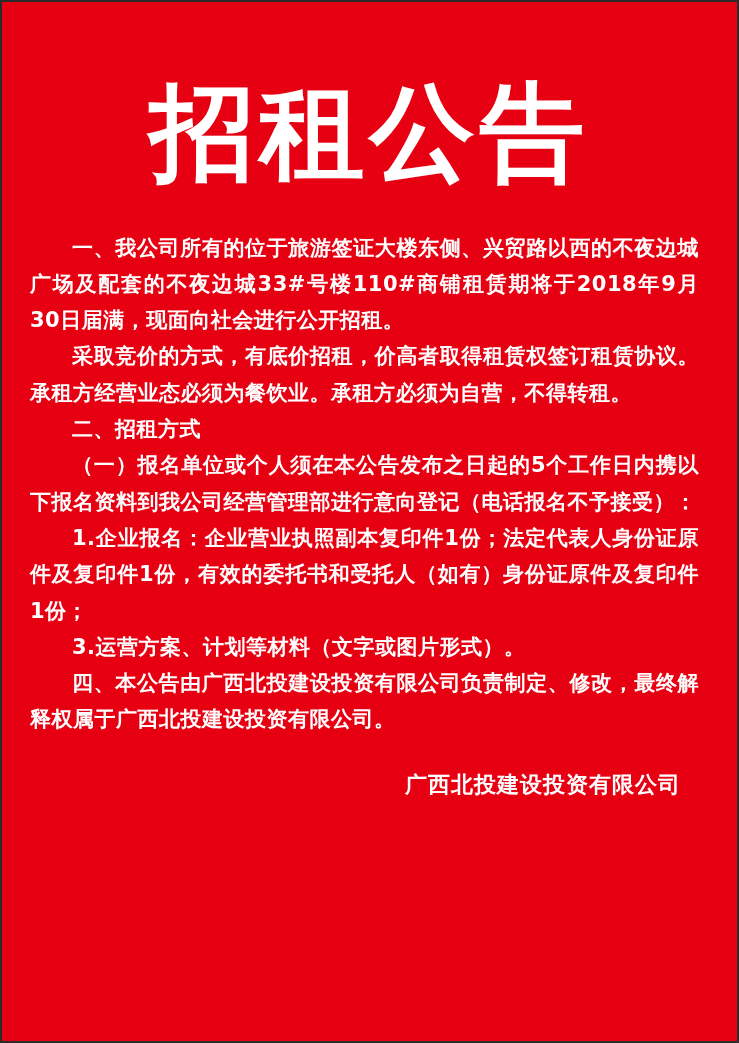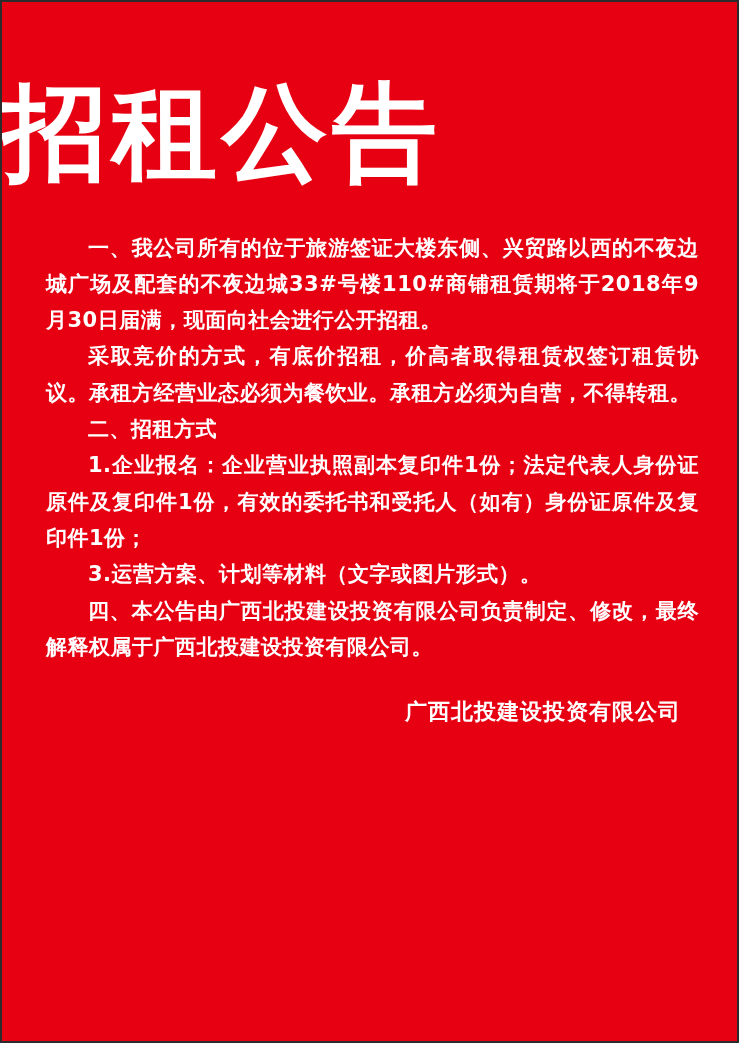--- a/index.html
+++ b/index.html
@@ -12,31 +12,31 @@
     width: 739px;
     height: 1043px;
     box-sizing: border-box;
     background: #e60012;
     border: 2px solid #2b2b2b;
     overflow: hidden;
     font-family: "DejaVu Sans", "Liberation Sans", sans-serif;
   }
   .poster-title {
     margin-top: 72px;
-    text-align: left;
+    text-align: center;
     color: #ffffff;
     font-family: "DejaVu Serif", "Liberation Serif", serif;
     font-weight: bold;
     font-size: 105px;
     line-height: 1.12;
     letter-spacing: 5px;
     white-space: nowrap;
   }
   .body-text {
-    margin: 38px 38px 0 44px;
+    margin: 38px 38px 0 28px;
   }
   .body-text p {
     margin: 0;
     text-indent: 2em;
     color: #ffffff;
     font-weight: bold;
     font-size: 21px;
     line-height: 36.3px;
     letter-spacing: 0.5px;
     text-align: justify;
@@ -59,20 +59,21 @@
 <body>
 
 <div class="page">
 
   <div class="poster-title">招租公告</div>
 
   <div class="body-text">
     <p>一、我公司所有的位于旅游签证大楼东侧、兴贸路以西的不夜边城广场及配套的不夜边城33#号楼110#商铺租赁期将于2018年9月30日届满，现面向社会进行公开招租。</p>
     <p>采取竞价的方式，有底价招租，价高者取得租赁权签订租赁协议。承租方经营业态必须为餐饮业。承租方必须为自营，不得转租。</p>
     <p>二、招租方式</p>
+    <p>（一）报名单位或个人须在本公告发布之日起的5个工作日内携以下报名资料到我公司经营管理部进行意向登记（电话报名不予接受）：</p>
     <p>1.企业报名：企业营业执照副本复印件1份；法定代表人身份证原件及复印件1份，有效的委托书和受托人（如有）身份证原件及复印件1份；</p>
     <p>3.运营方案、计划等材料（文字或图片形式）。</p>
     <p>四、本公告由广西北投建设投资有限公司负责制定、修改，最终解释权属于广西北投建设投资有限公司。</p>
   </div>
 
   <div class="signature">
     <div>广西北投建设投资有限公司</div>
 
   </div>
 

